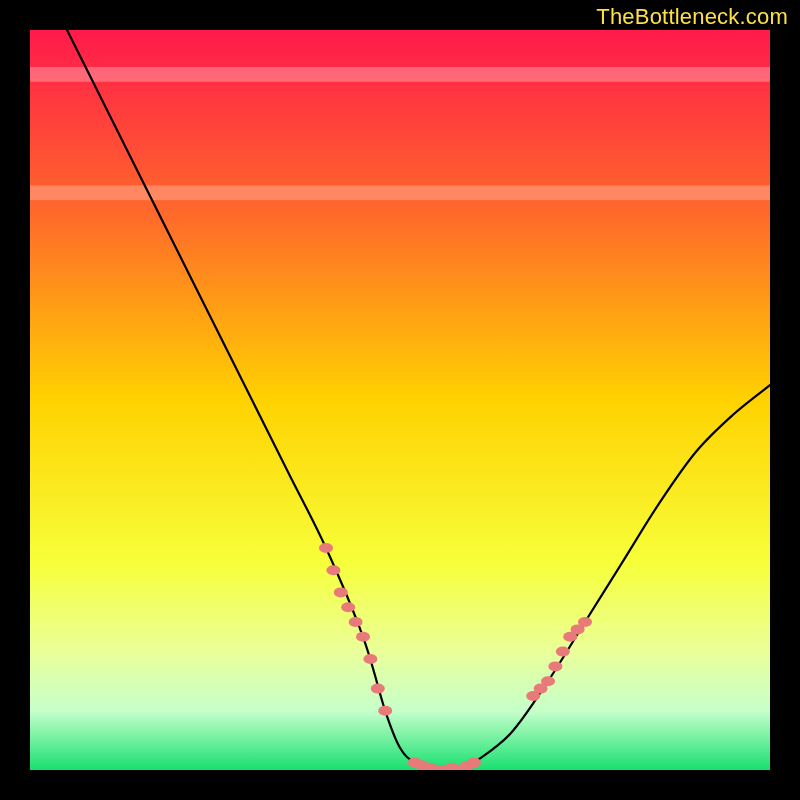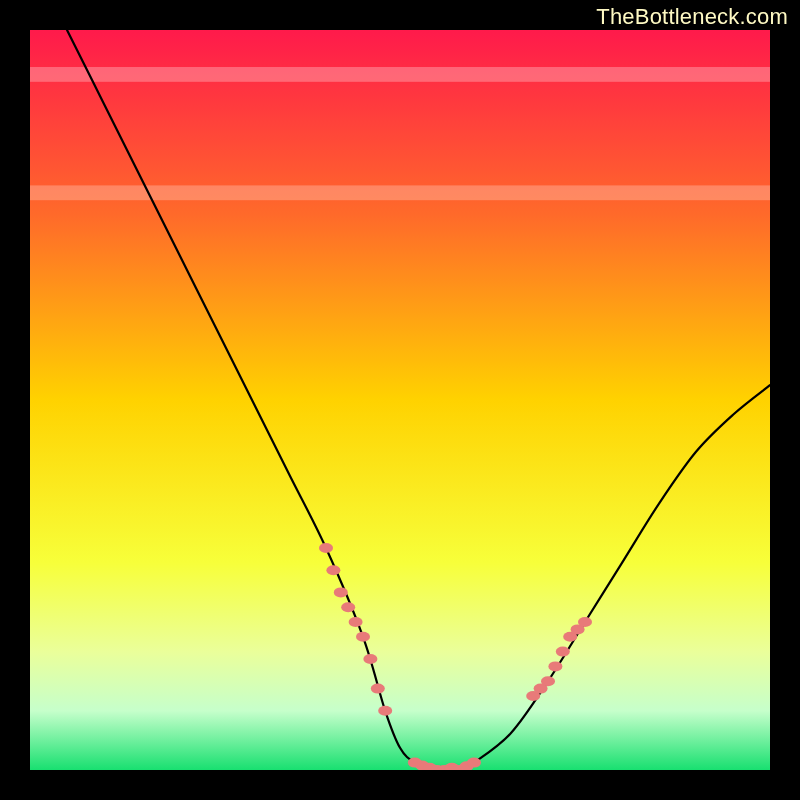--- a/index.html
+++ b/index.html
@@ -14,21 +14,21 @@
   .frame {
     position: relative;
     width: 800px;
     height: 800px;
     background: #000;
   }
   .watermark {
     position: absolute;
     top: 4px;
     right: 12px;
-    color: #fef9c3;
+    color: #fde047;
     font-size: 22px;
     font-weight: 500;
     letter-spacing: 0.2px;
     z-index: 10;
   }
   .plot-area {
     position: absolute;
     left: 30px;
     top: 30px;
     width: 740px;

